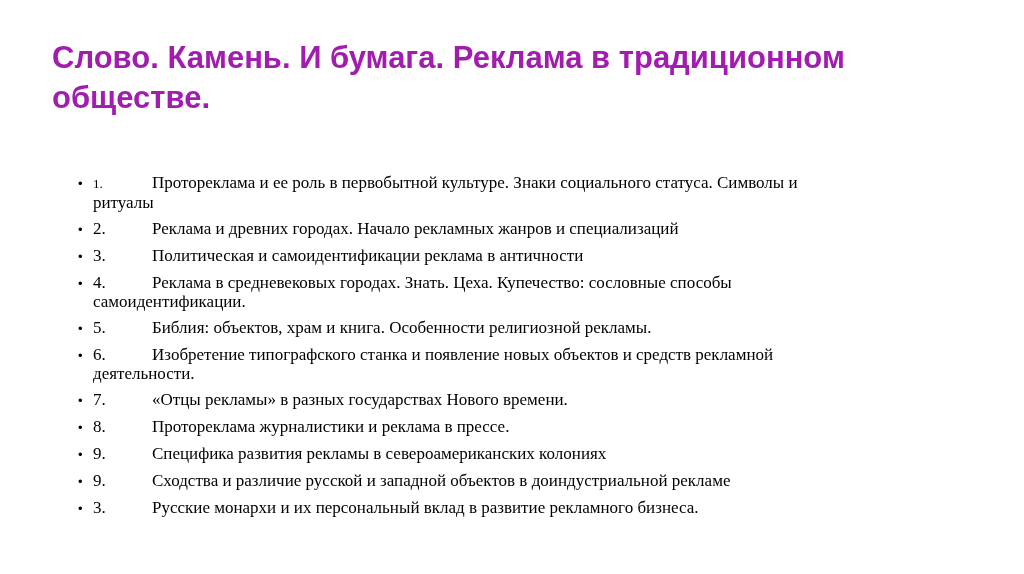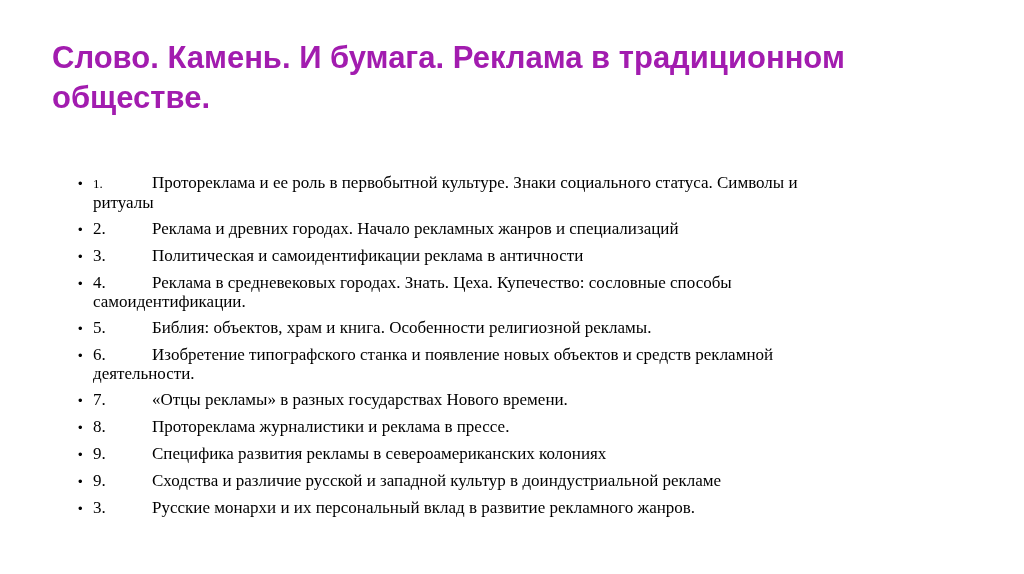--- a/index.html
+++ b/index.html
@@ -115,21 +115,21 @@
         <div class="item-body"><span class="item-number">8.</span><span class="item-text">Протореклама журналистики и реклама в прессе.</span></div>
       </div>
 
   <div class="item">
         <span class="bullet">•</span>
         <div class="item-body"><span class="item-number">9.</span><span class="item-text">Специфика развития рекламы в североамериканских колониях</span></div>
       </div>
 
   <div class="item">
         <span class="bullet">•</span>
-        <div class="item-body"><span class="item-number">9.</span><span class="item-text">Сходства и различие русской и западной культур в доиндустриальной рекламе</span></div>
+        <div class="item-body"><span class="item-number">9.</span><span class="item-text">Сходства и различие русской и западной объектов в доиндустриальной рекламе</span></div>
       </div>
 
   <div class="item">
         <span class="bullet">•</span>
-        <div class="item-body"><span class="item-number">3.</span><span class="item-text">Русские монархи и их персональный вклад в развитие рекламного жанров.</span></div>
+        <div class="item-body"><span class="item-number">3.</span><span class="item-text">Русские монархи и их персональный вклад в развитие рекламного бизнеса.</span></div>
       </div>
 </div>
 </div>
 
 </body></html>

